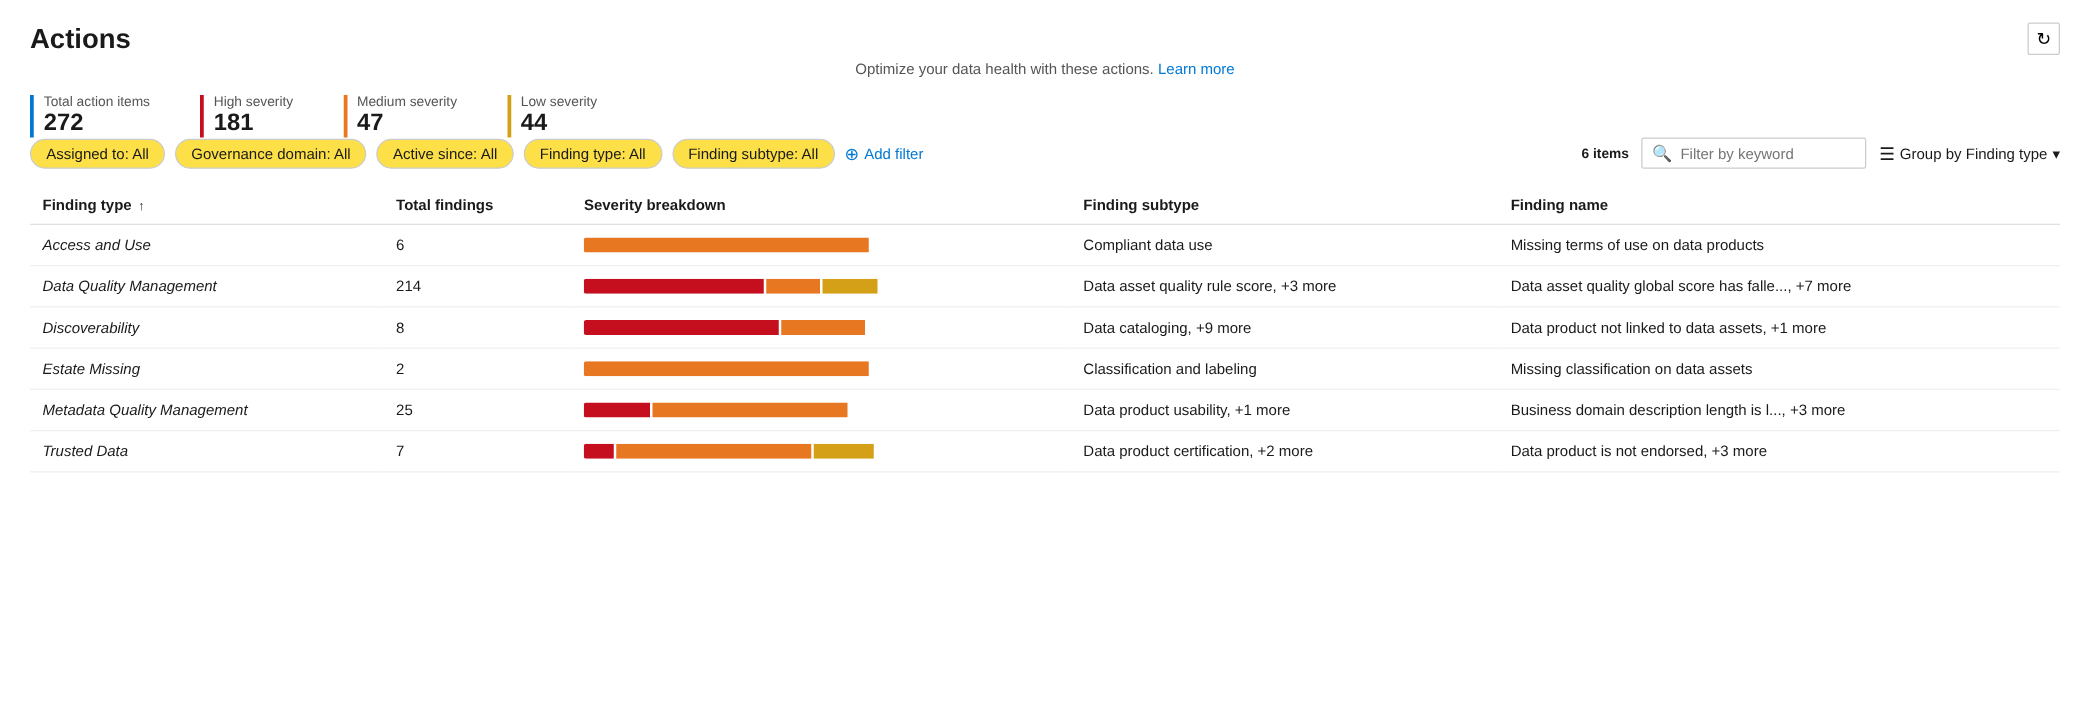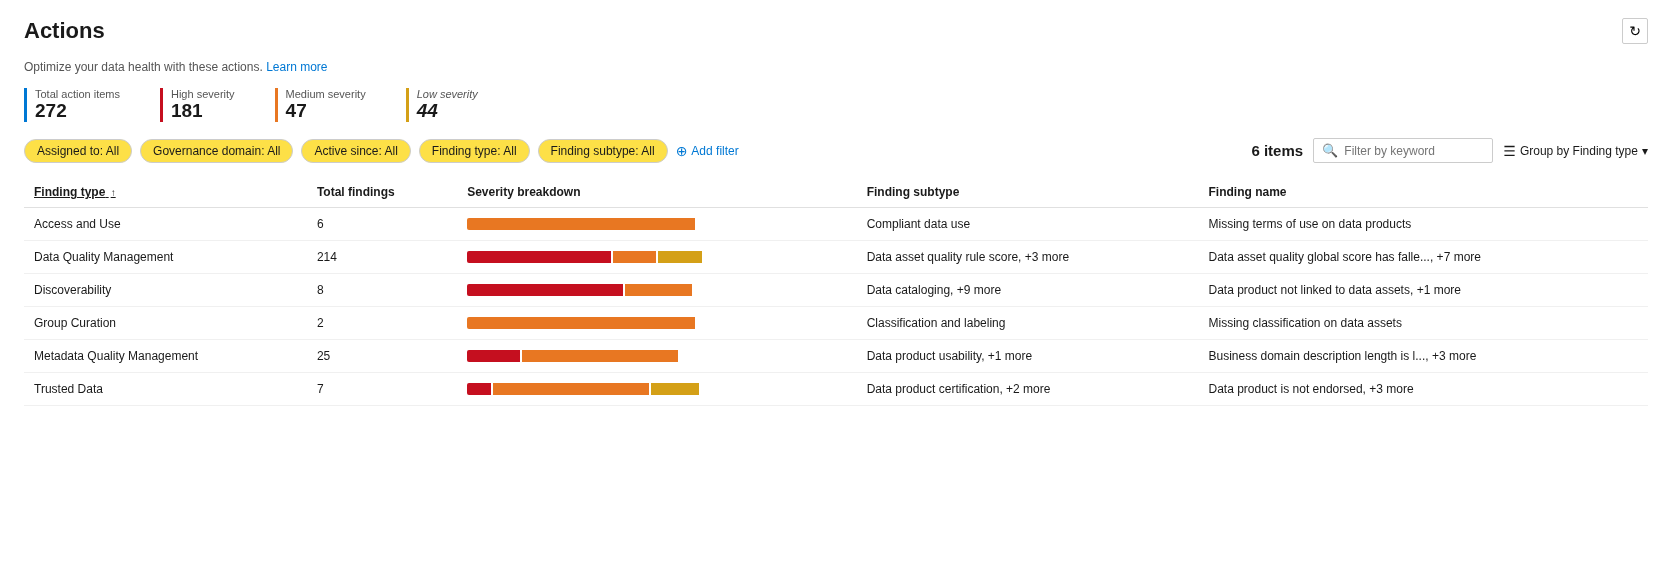--- a/index.html
+++ b/index.html
@@ -1,44 +1,44 @@
 <!DOCTYPE html>
 <html><head>
   <meta charset="utf-8">
   <style>
     * { box-sizing: border-box; margin: 0; padding: 0; }
     body { font-family: 'Segoe UI', Arial, sans-serif; font-size: 13px; color: #1a1a1a; background: #fff; }
     .page { padding: 18px 24px; }
-    .page-title { font-size: 22px; font-weight: 600; color: #1a1a1a; margin-bottom: 16px; }
-    .page-subtitle { font-size: 12px; color: #555; margin-bottom: 14px; }
+    .page-title { font-size: 22px; font-weight: 600; color: #1a1a1a; margin-bottom: 4px; }
+    .page-subtitle { font-size: 12px; color: #555; margin-bottom: 14px; text-align: center; }
     .page-subtitle a { color: #0078d4; text-decoration: none; }
     .tabs { display: flex; border-bottom: 1px solid #e0e0e0; margin-bottom: 16px; }
     .tab { padding: 8px 12px; font-size: 13px; cursor: pointer; color: #555; border-bottom: 2px solid transparent; margin-bottom: -1px; }
     .tab.active { color: #0078d4; border-bottom: 2px solid #0078d4; font-weight: 500; }
-    .stats-row { display: flex; gap: 40px; margin-bottom: 16px; }
+    .stats-row { display: flex; gap: 40px; }
     .stat-card { display: flex; flex-direction: column; border-left: 3px solid; padding-left: 8px; }
     .stat-card.total { border-color: #0078d4; }
     .stat-card.high { border-color: #c50f1f; }
     .stat-card.medium { border-color: #e87722; }
-    .stat-card.low { border-color: #d4a017; font-style: italic; }
+    .stat-card.low { border-color: #d4a017; }
     .stat-label { font-size: 11px; color: #555; }
     .stat-value { font-size: 19px; font-weight: 700; color: #1a1a1a; }
     .filters-row { display: flex; align-items: center; gap: 8px; margin-bottom: 14px; flex-wrap: wrap; }
     .filter-btn { border: 1px solid #ccc; border-radius: 16px; padding: 4px 12px; font-size: 12px; cursor: pointer; background: #fde047; color: #1a1a1a; }
     .add-filter { display: flex; align-items: center; gap: 4px; color: #0078d4; cursor: pointer; font-size: 12px; border: none; background: none; }
     .toolbar-right { margin-left: auto; display: flex; align-items: center; gap: 10px; }
-    .items-count { font-size: 15px; font-weight: 600; color: #1a1a1a; }
+    .items-count { font-size: 11px; font-weight: 600; color: #1a1a1a; }
     .search-box { display: flex; align-items: center; border: 1px solid #ccc; border-radius: 2px; padding: 4px 8px; gap: 6px; background: #fff; }
     .search-box input { border: none; outline: none; font-size: 12px; color: #555; width: 140px; }
     .group-by-btn { display: flex; align-items: center; gap: 4px; font-size: 12px; color: #1a1a1a; cursor: pointer; border: none; background: none; }
     .table { width: 100%; border-collapse: collapse; }
     .table thead tr { border-bottom: 1px solid #e0e0e0; }
     .table th { text-align: left; padding: 8px 10px; font-size: 12px; font-weight: 600; color: #1a1a1a; }
     .table td { padding: 9px 10px; font-size: 12px; color: #1a1a1a; border-bottom: 1px solid #f0f0f0; vertical-align: middle; }
-    .link-cell { color: #0078d4; cursor: pointer; }
+    .link-cell { color: #0078d4; cursor: pointer; font-style: italic; }
     .bar-container { display: flex; height: 12px; border-radius: 2px; overflow: hidden; gap: 2px; width: 240px; }
     .bar-seg { height: 100%; }
     .refresh-btn { position: absolute; right: 24px; top: 18px; border: 1px solid #ccc; border-radius: 2px; padding: 4px 6px; cursor: pointer; background: #fff; font-size: 14px; }
     .sort-icon { font-size: 10px; margin-left: 2px; }
   </style>
 </head>
 <body>
 
 <div class="page" style="position:relative;">
 
@@ -90,21 +90,21 @@
         <span style="font-size:14px;">☰</span>
         <span>Group by Finding type</span>
         <span>▾</span>
       </button>
     </div>
   </div>
 
   <table class="table">
     <thead>
       <tr>
-        <th style="cursor:pointer;text-decoration:underline;">
+        <th style="cursor:pointer;">
           <span>Finding type</span>
           <span class="sort-icon">↑</span>
         </th>
         <th>Total findings</th>
         <th>Severity breakdown</th>
         <th>Finding subtype</th>
         <th>Finding name</th>
       </tr>
     </thead>
     <tbody id="table-body">
@@ -138,21 +138,21 @@
           <td>
             <div class="bar-container">
               <div class="bar-seg" style="background-color: rgb(197, 15, 31); width: 65%;"></div>
               <div class="bar-seg" style="background-color: rgb(232, 119, 34); width: 28%;"></div>
             </div>
           </td>
           <td>Data cataloging, +9 more</td>
           <td>Data product not linked to data assets, +1 more</td>
         </tr>
         <tr>
-          <td class="link-cell">Group Curation</td>
+          <td class="link-cell">Estate Missing</td>
           <td>2</td>
           <td>
             <div class="bar-container">
               <div class="bar-seg" style="background-color: rgb(232, 119, 34); width: 95%;"></div>
             </div>
           </td>
           <td>Classification and labeling</td>
           <td>Missing classification on data assets</td>
         </tr>
         <tr>

